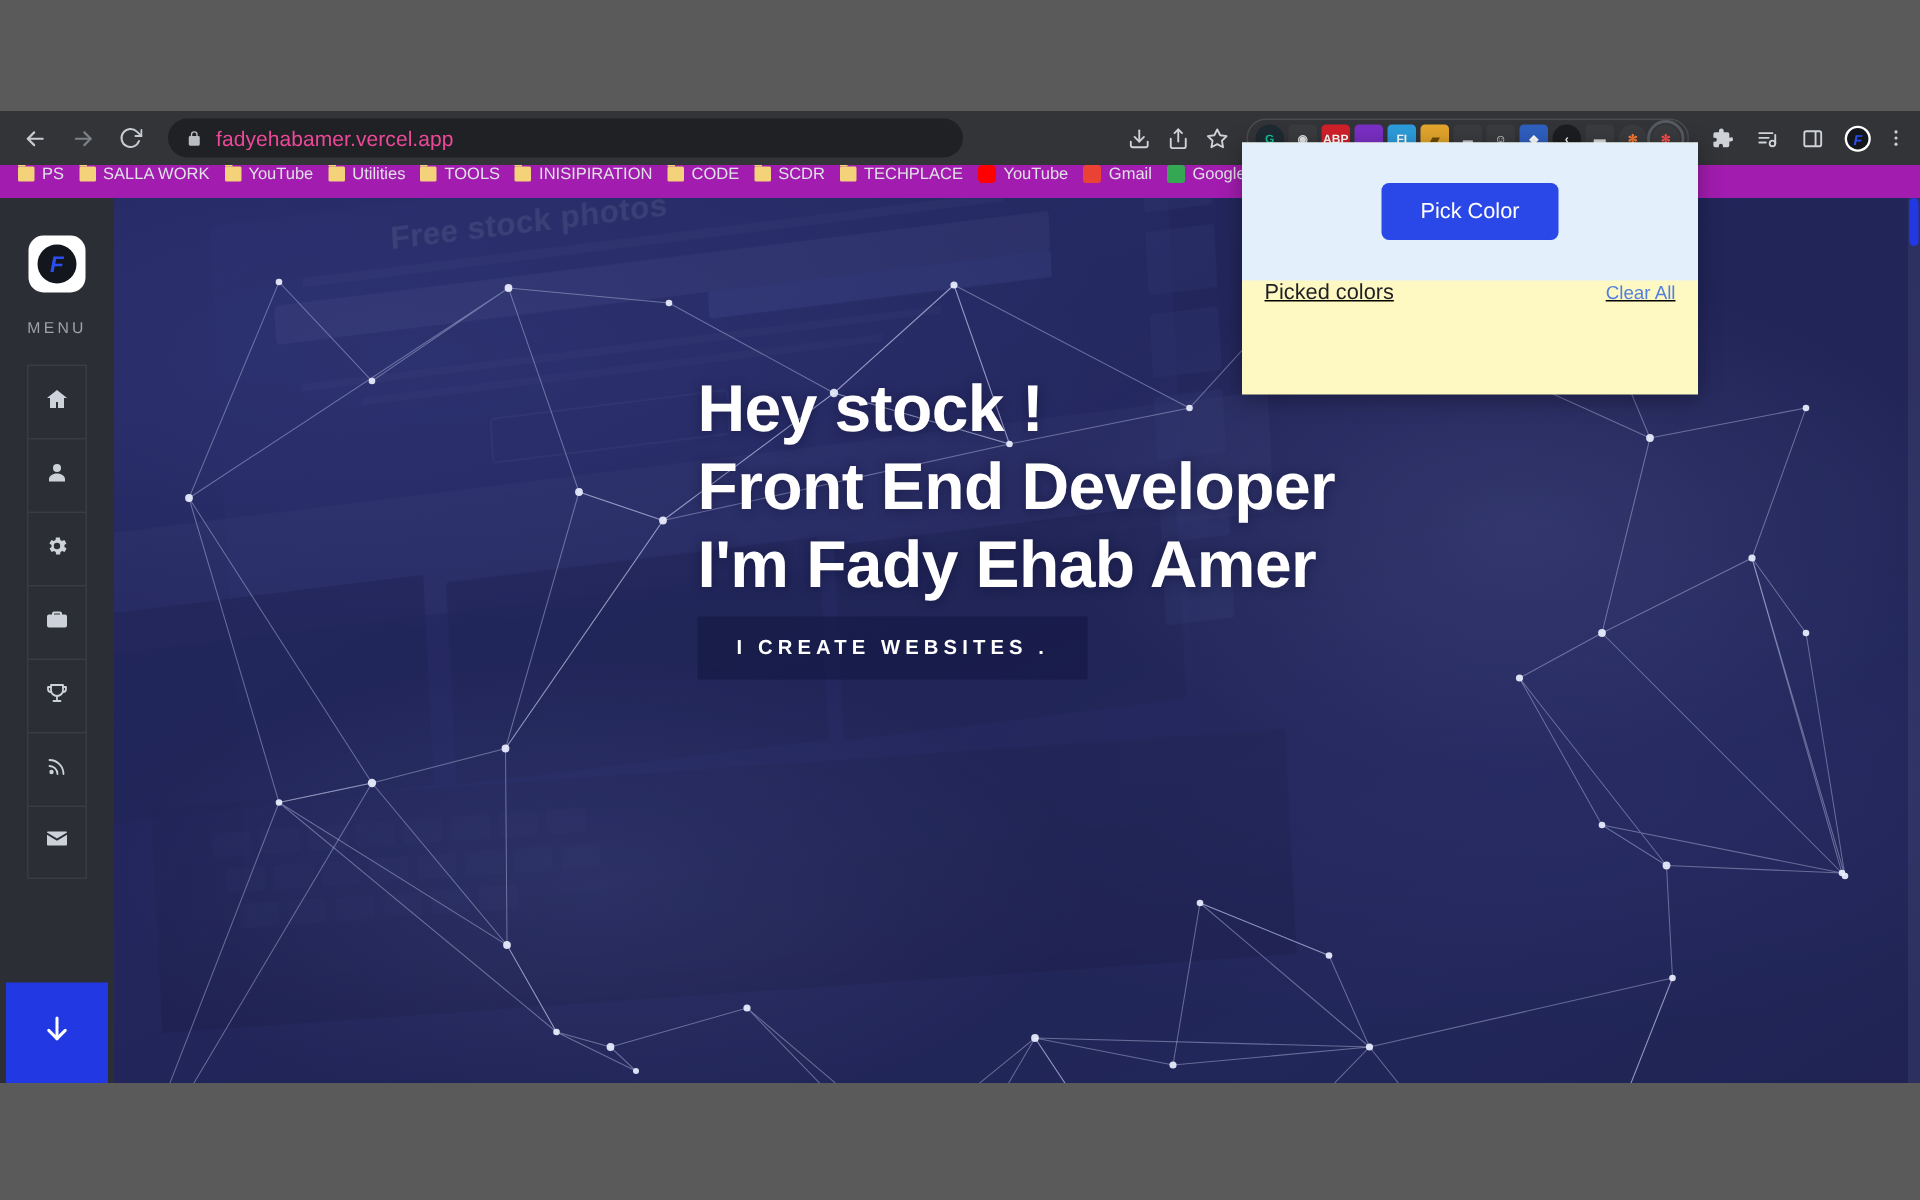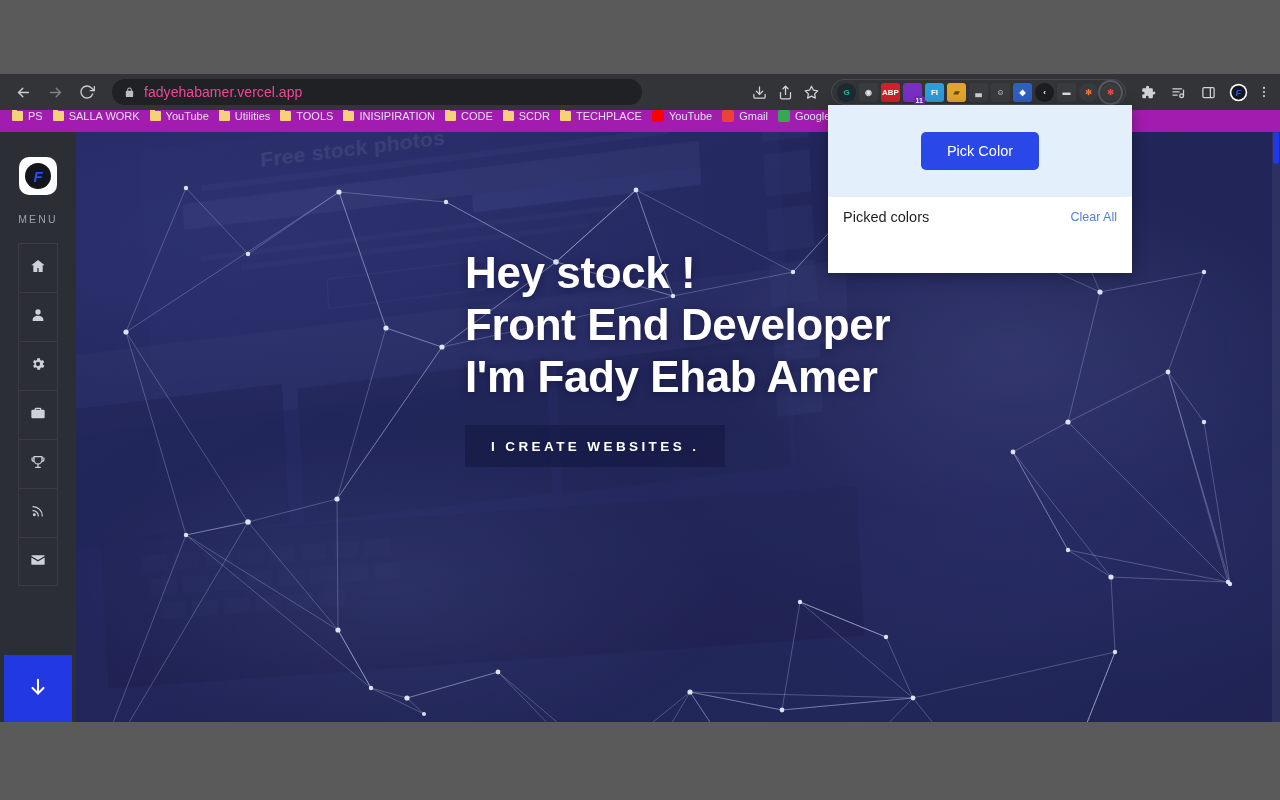--- a/index.html
+++ b/index.html
@@ -162,21 +162,21 @@
   }
 
   
   .hero-content { position:absolute; left:465px; top:115px; z-index:4; }
   .headline {
     color:#ffffff; font-size:44px; font-weight:bold; line-height:52px;
     letter-spacing:-0.4px; white-space:nowrap;
     text-shadow:0 1px 8px rgba(10,12,40,0.45);
   }
   .tagline-box {
-    margin-top:22px; display:inline-block;
+    margin-top:8px; display:inline-block;
     background:rgba(20,24,62,0.56); padding:12px 26px;
   }
   .tagline {
     color:#ffffff; font-size:13.5px; font-weight:bold; letter-spacing:3.4px;
   }
   .cta-btn {
     margin-top:30px; display:inline-flex; align-items:center; gap:11px;
     background:#2238e2; color:#fff; border:none;
     padding:18px 30px; font-size:12.5px; font-weight:bold; letter-spacing:2.6px;
     font-family:"Liberation Sans", sans-serif; cursor:pointer;
@@ -190,34 +190,34 @@
   .page-scrollbar-thumb {
     position:absolute; right:1px; top:0; width:6px; height:32px;
     background:#2238e2; border-radius:3px;
   }
 
   
   .below-page { position:absolute; left:0; top:722px; width:1280px; height:78px; background:#5a5a5a; }
 
   
   .popup {
-    position:absolute; left:828px; top:105px; width:304px; height:168px;
-    background:#ffffff; z-index:20;
+    position:absolute; left:828px; top:95px; width:304px; height:168px;
+    background:#fef9c3; z-index:20;
     box-shadow:0 3px 14px rgba(0,0,0,0.35);
   }
   .popup-head {
     height:92px; background:#e3effb;
     display:flex; align-items:center; justify-content:center;
   }
   .pick-btn {
     background:#2a47e8; color:#fff; border:none; border-radius:5px;
     padding:11px 26px; font-size:14.5px; font-family:"Liberation Sans", sans-serif;
     cursor:pointer;
   }
-  .popup-body { padding:12px 15px 0 15px; }
+  .popup-body { padding:0 15px 0 15px;text-decoration:underline; }
   .popup-row1 { display:flex; align-items:center; justify-content:space-between; }
   .picked-title { color:#1f2023; font-size:14.5px; }
   .clear-all { color:#4f7fe0; font-size:12.5px; cursor:pointer; }
   .swatch-row { display:flex; align-items:center; gap:11px; margin-top:11px; }
   .swatch { width:17px; height:17px; border-radius:4px; background:#2238E2; }
   .swatch-hex { color:#2b2d31; font-size:12.5px; font-family:"Liberation Serif", serif; }
 </style>
 </head>
 <body>
 

